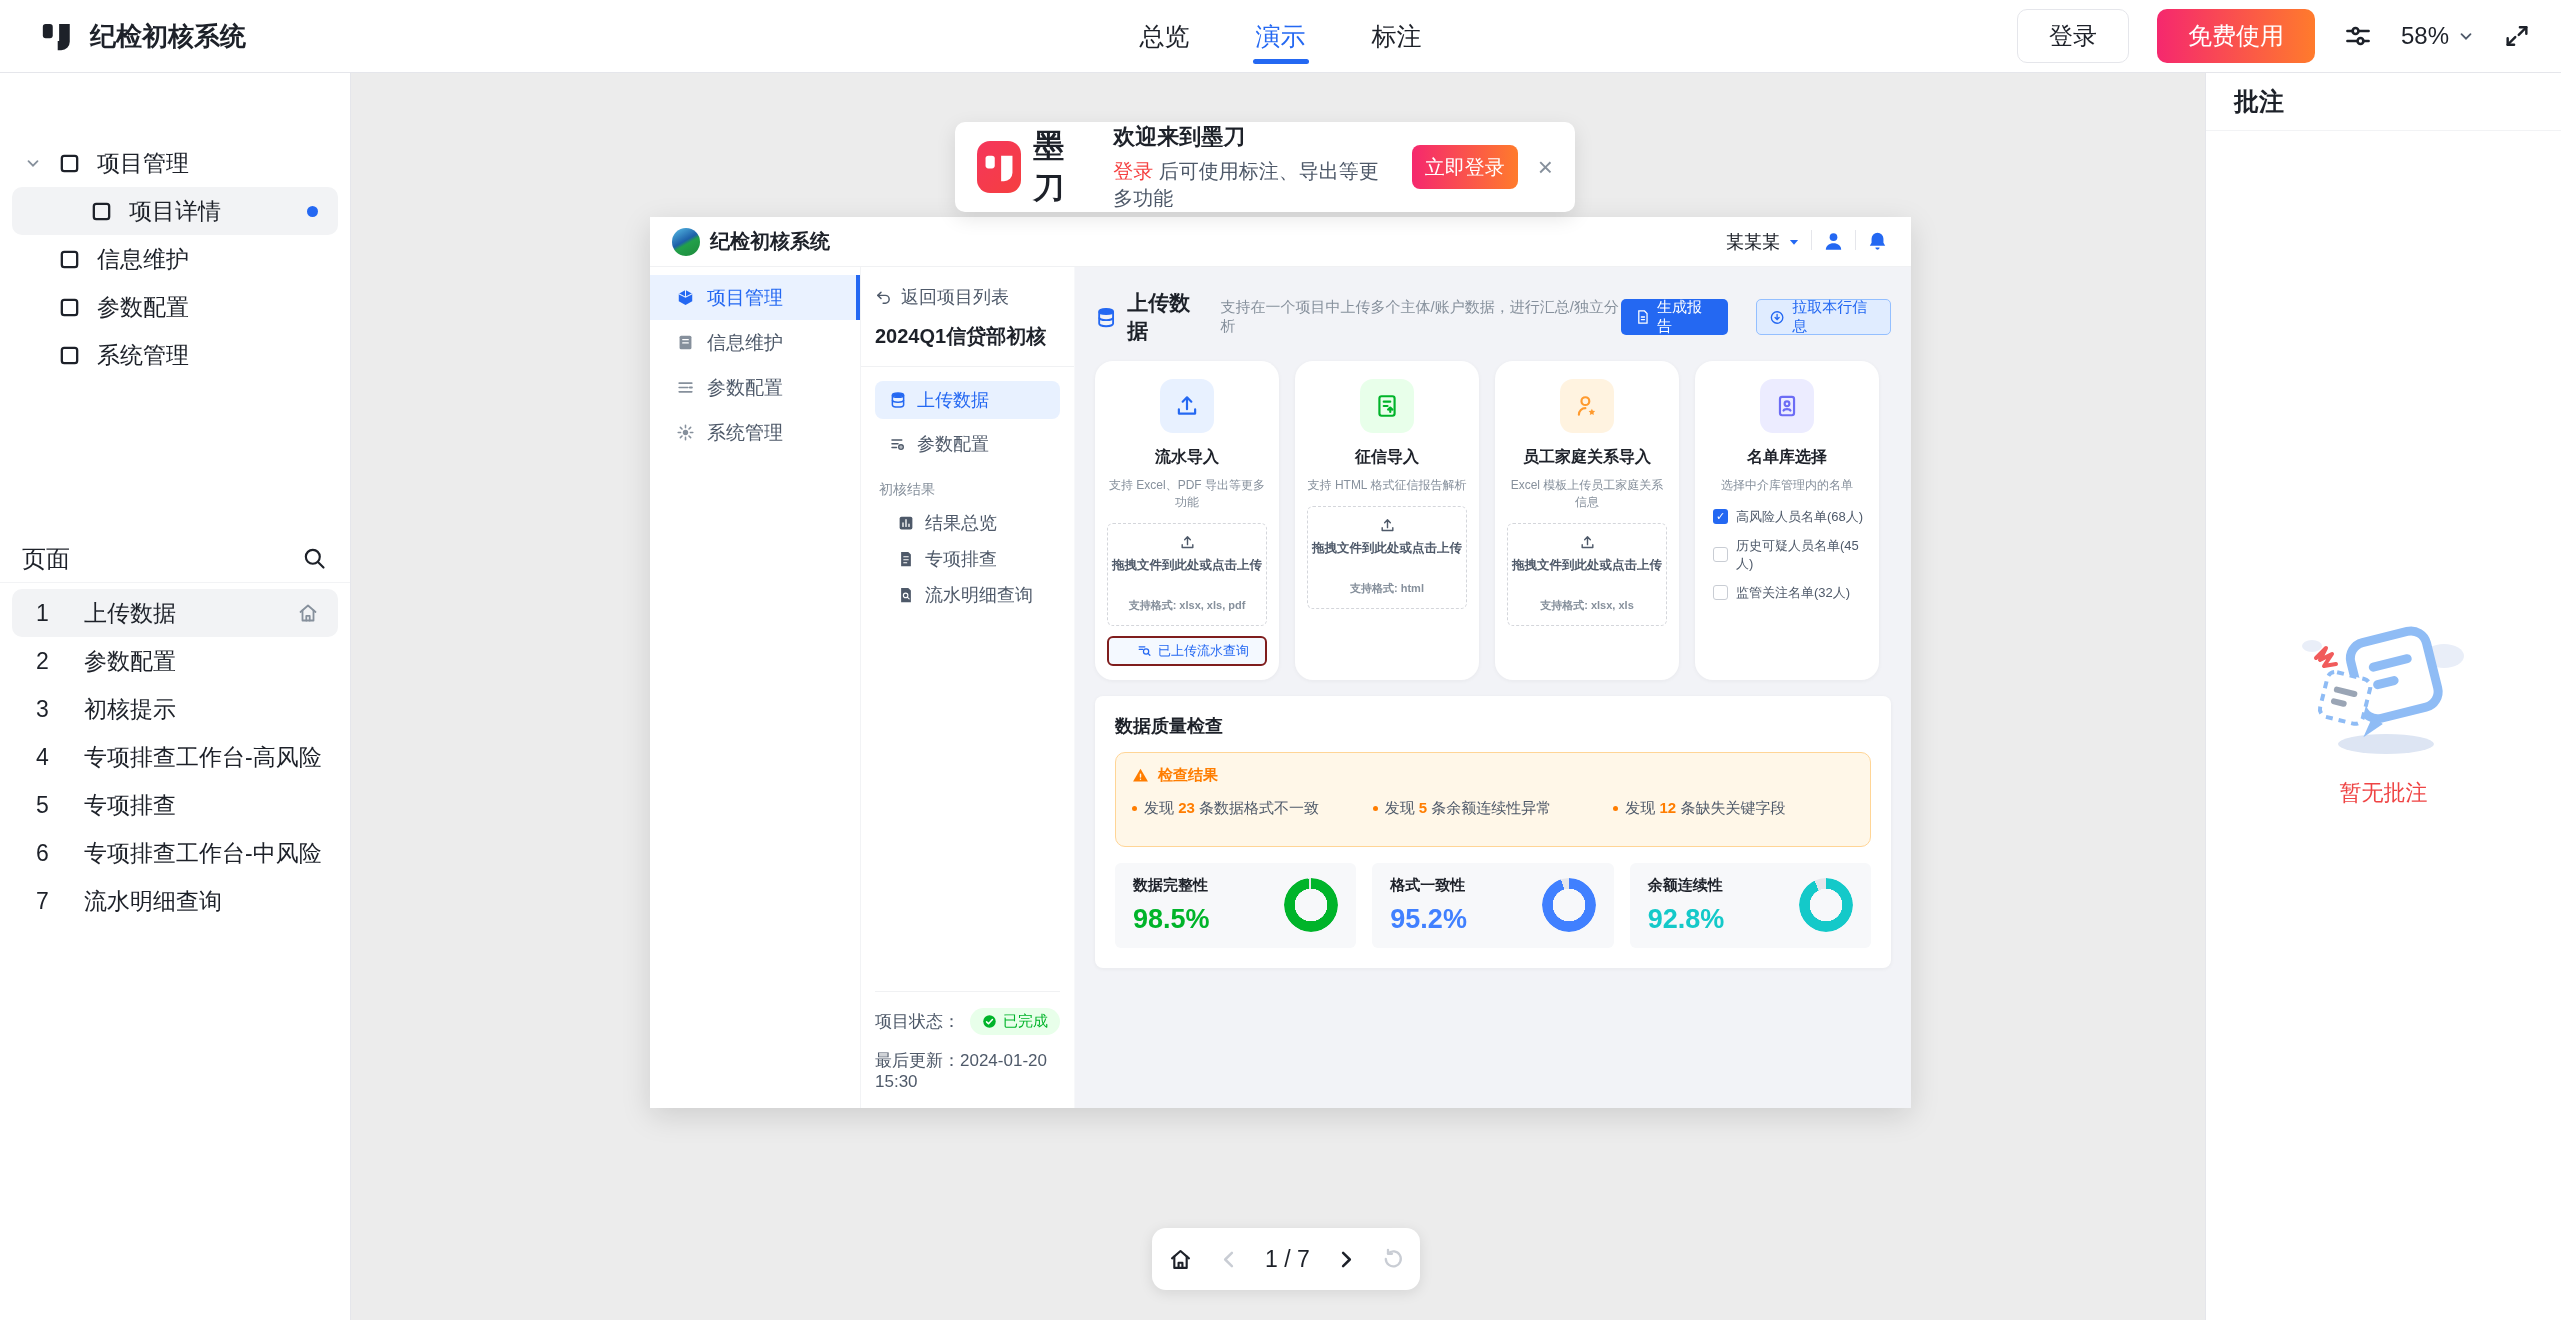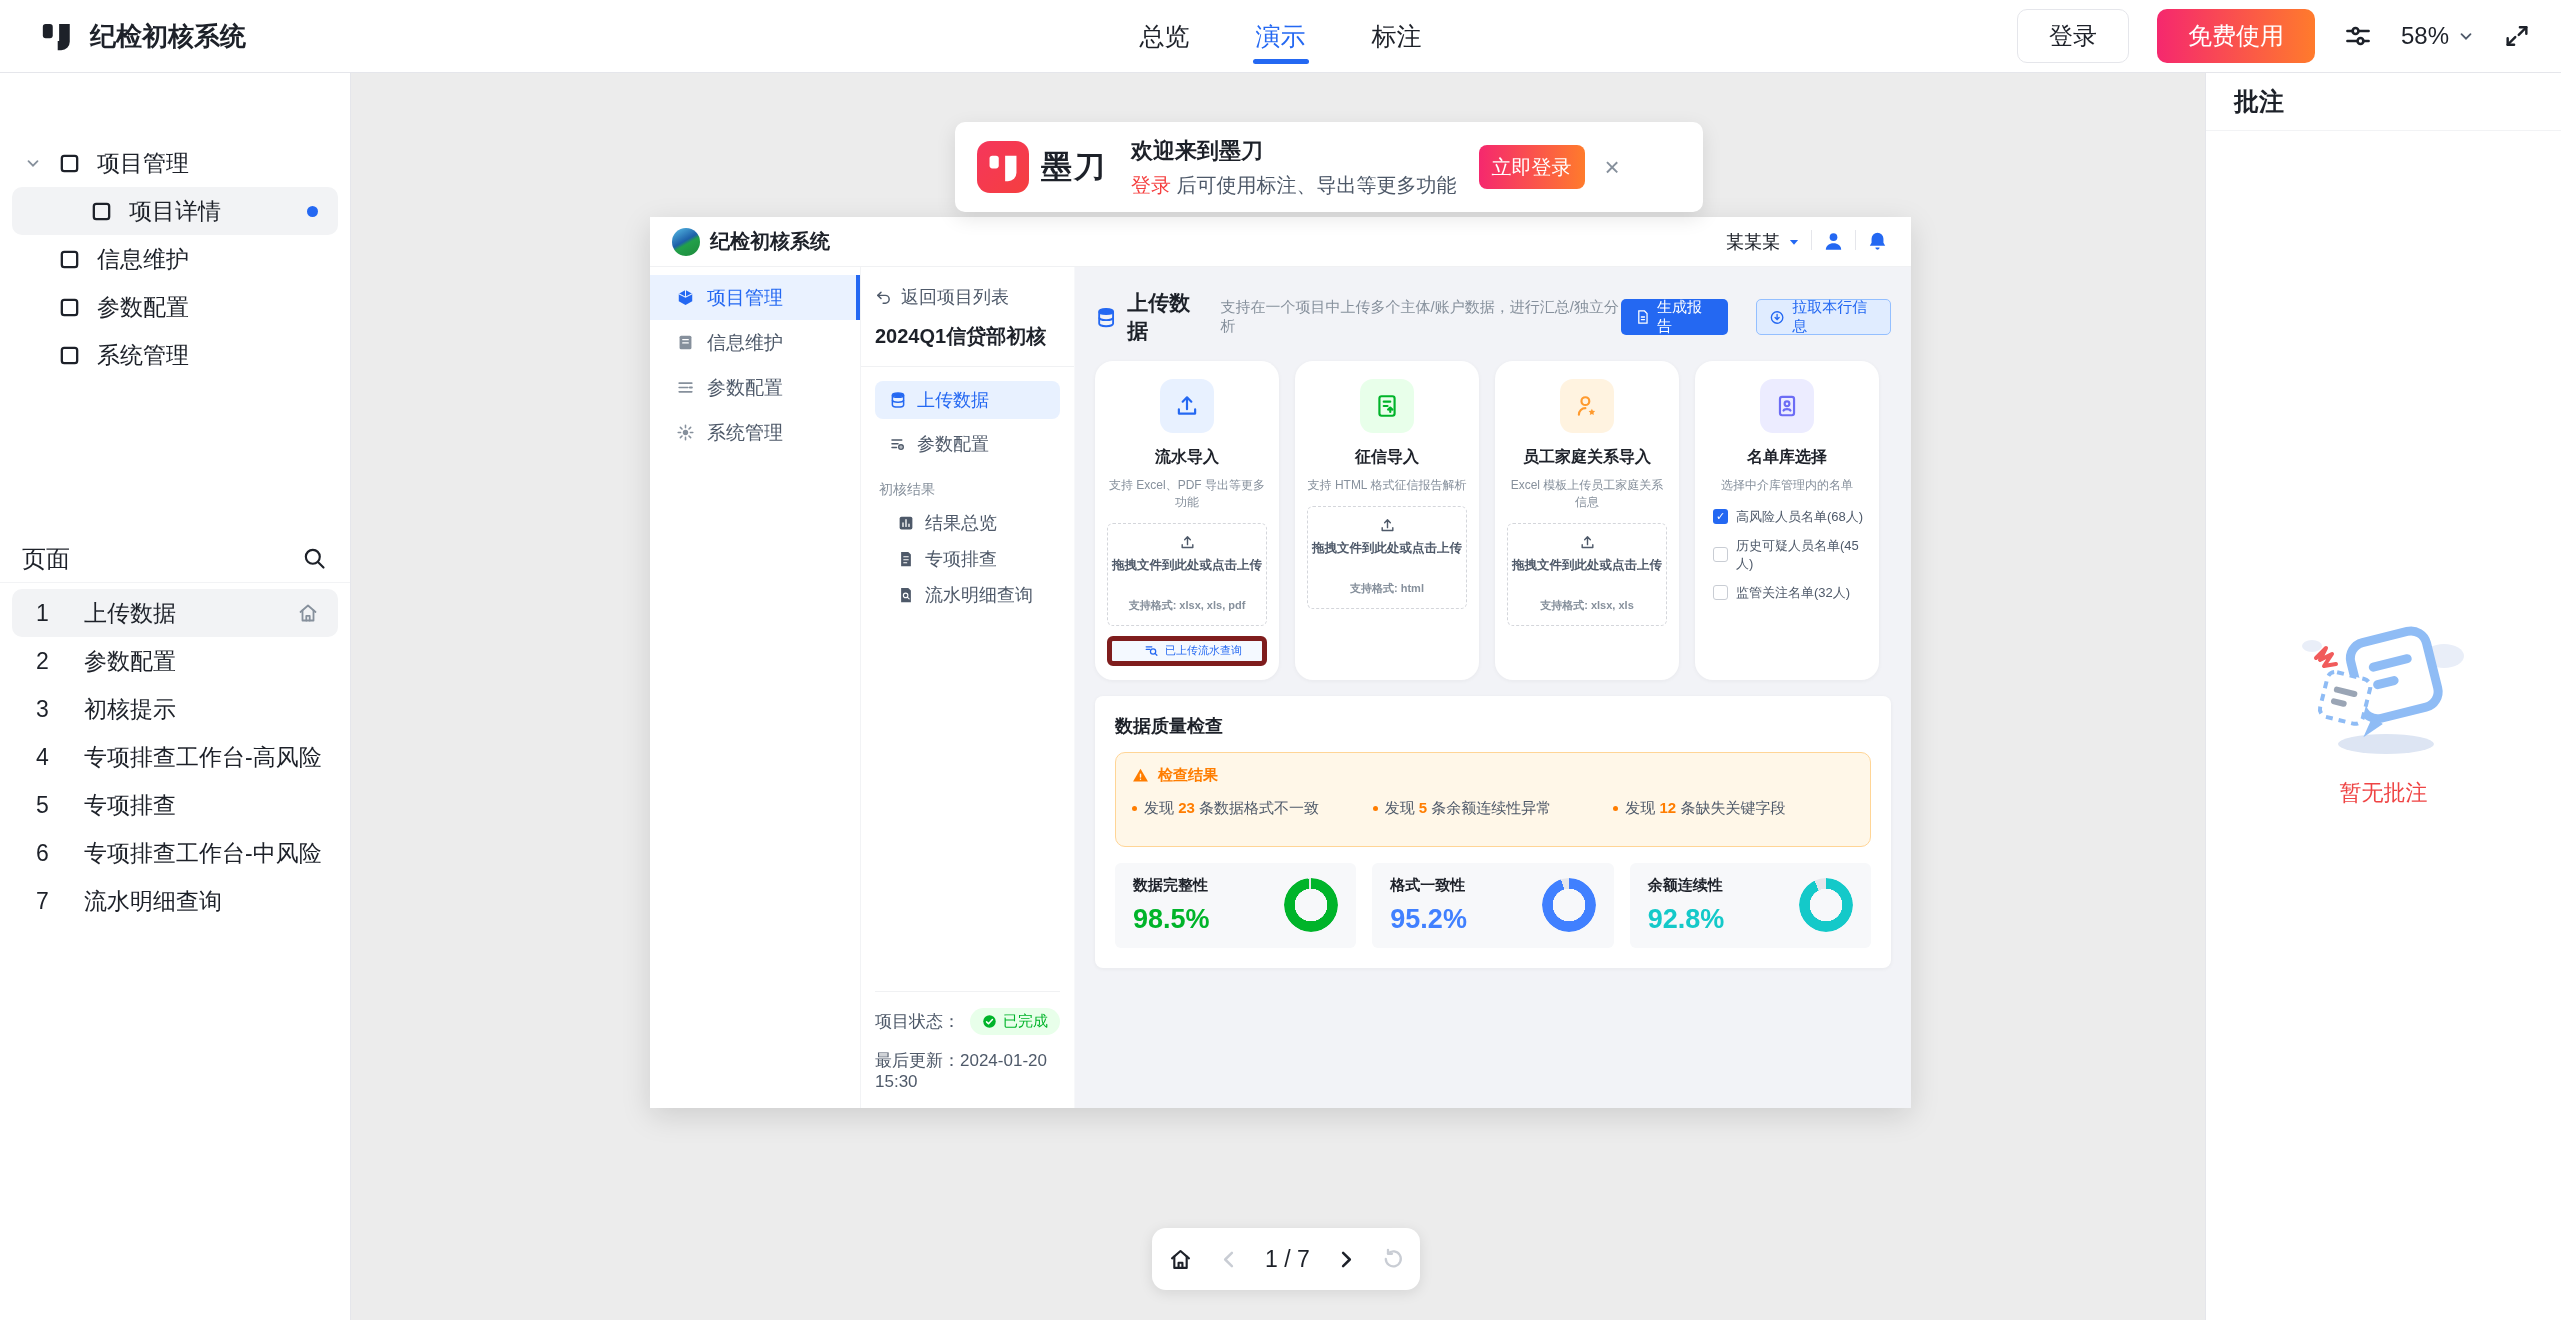--- a/index.html
+++ b/index.html
@@ -44,21 +44,21 @@
   .prow.sel { background:#f2f3f5; }
   .prow .home { margin-left:auto; margin-right:18px; color:#86909c; }
 
   
   .rpanel { position:absolute; left:2205px; top:73px; width:356px; height:1247px; background:#fff; border-left:1px solid #e5e6eb; z-index:20; }
   .rp-head { height:58px; display:flex; align-items:center; padding:0 28px; font-size:25px; font-weight:bold; border-bottom:1px solid #f2f3f5; }
   .rp-empty { position:absolute; left:0; top:545px; width:100%; display:flex; flex-direction:column; align-items:center; }
   .rp-empty .txt { font-size:22px; color:#ef4444; }
 
   
-  .banner { position:absolute; left:955px; top:122px; width:748px; height:90px; background:#fff; border-radius:10px; box-shadow:0 6px 20px rgba(0,0,0,.10); display:flex; align-items:center; padding:0 22px; z-index:10; }
+  .banner { position:absolute; left:955px; top:122px; width:620px; height:90px; background:#fff; border-radius:10px; box-shadow:0 6px 20px rgba(0,0,0,.10); display:flex; align-items:center; padding:0 22px; z-index:10; }
   .bn-logo { width:52px; height:52px; border-radius:13px; background:linear-gradient(135deg,#f5365c,#f53f3f); display:flex; align-items:center; justify-content:center; }
   .bn-brand { font-size:31px; font-weight:bold; margin-left:12px; letter-spacing:2px; }
   .bn-text { margin-left:24px; }
   .bn-text .l1 { font-size:22px; font-weight:bold; }
   .bn-text .l2 { font-size:20px; color:#4e5969; margin-top:6px; }
   .bn-text .red { color:#f53f3f; }
   .bn-cta { margin-left:22px; width:106px; height:44px; border-radius:8px; background:linear-gradient(90deg,#f5286e,#ff7b2c); color:#fff; font-size:20px; display:flex; align-items:center; justify-content:center; cursor:pointer; flex:none; }
   .bn-close { margin-left:20px; font-size:26px; color:#86909c; cursor:pointer; }
 
   
@@ -106,21 +106,21 @@
   .ibox.blue { background:#e8f1ff; color:#2468f2; }
   .ibox.green { background:#e8ffea; color:#00b42a; }
   .ibox.orange { background:#fff3e0; color:#ff9a2e; }
   .ibox.purple { background:#ececff; color:#6c6cf5; }
   .card-t { font-size:16px; font-weight:bold; margin-top:14px; }
   .card-d { font-size:12px; color:#86909c; margin-top:9px; text-align:center; line-height:1.4; }
   .drop { margin-top:12px; width:100%; border:1px dashed #d4d6db; border-radius:6px; padding:10px 4px 12px; text-align:center; color:#4e5969; cursor:pointer; }
   .drop .dt { font-size:12.5px; font-weight:bold; margin-top:6px; }
   .drop .fmt { font-size:11px; color:#86909c; font-weight:bold; margin-top:24px; }
   .drop .up { margin:0 auto; }
-  .btn-query { margin-top:10px; width:100%; height:30px; border:5px solid #7f1d1d; background:#f4f9ff; border-radius:6px; color:#2468f2; font-size:11px; display:flex; align-items:center; justify-content:center; gap:6px; cursor:pointer;padding-left:12px; }
+  .btn-query { margin-top:10px; width:100%; height:30px; border:2px solid #7f1d1d; background:#f4f9ff; border-radius:6px; color:#2468f2; font-size:13px; display:flex; align-items:center; justify-content:center; gap:6px; cursor:pointer;padding-left:12px; }
   .opts { margin-top:14px; width:100%; display:flex; flex-direction:column; gap:11px; padding-left:6px; }
   .opt { display:flex; align-items:center; gap:8px; font-size:13px; color:#4e5969; cursor:pointer; }
   .cb { width:15px; height:15px; border-radius:3px; flex:none; }
   .cb.on { background:#2468f2; display:flex; align-items:center; justify-content:center; color:#fff; font-size:11px; }
   .cb.off { border:1px solid #c9cdd4; background:#fff; }
 
   .quality { margin-top:16px; background:#fff; border-radius:8px; box-shadow:0 1px 4px rgba(31,35,41,.05); padding:18px 20px 20px; }
   .q-title { font-size:18px; font-weight:bold; }
   .warnbox { margin-top:14px; background:#fff7e8; border:1px solid #ffd596; border-radius:10px; padding:13px 16px 28px; }
   .w-head { display:flex; align-items:center; gap:9px; font-size:15px; font-weight:bold; color:#ff7d00; }

